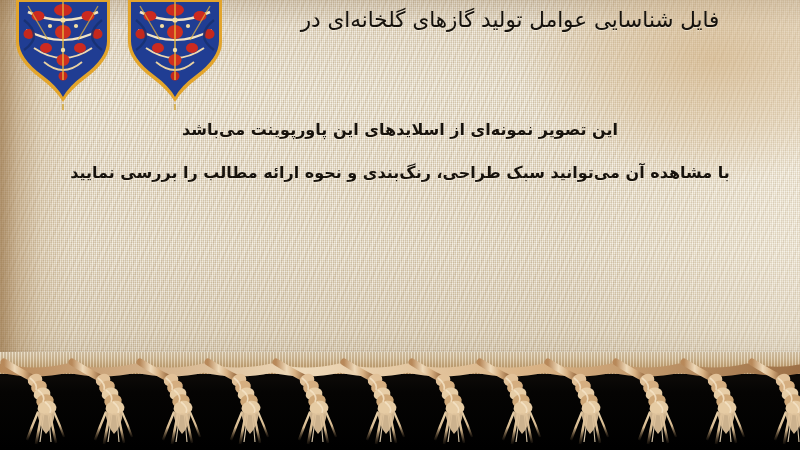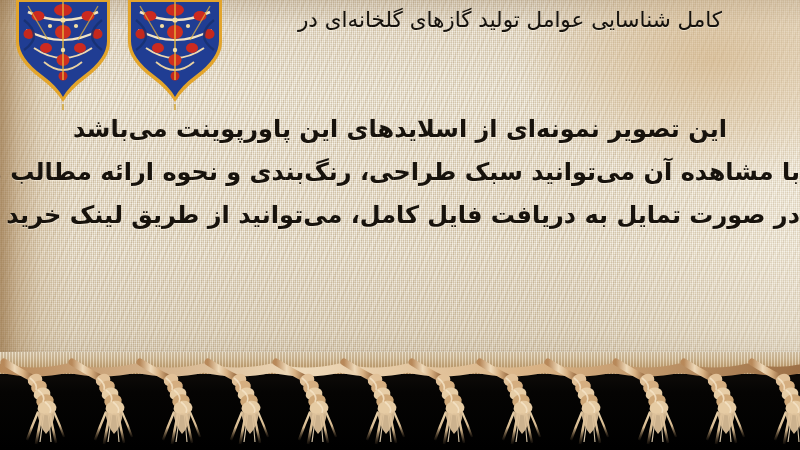--- a/index.html
+++ b/index.html
@@ -132,21 +132,21 @@
   .body-block {
     position: absolute;
     left: 0;
     right: 0;
     top: 108px;
     text-align: center;
     color: #17120c;
     direction: rtl;
   }
   .body-line {
-    font-size: 24px;
+    font-size: 16px;
     line-height: 43px;
     font-weight: 700;
     text-shadow: 0 1px 0 rgba(255,248,232,0.5);
     white-space: nowrap;
   }
 
   
   .bottom-black {
     position: absolute;
     left: 0; top: 368px;
@@ -242,27 +242,26 @@
       <g transform="translate(126,46)">
         <use href="#medallion"></use>
       </g>
       <g transform="translate(175,104)">
         <use href="#pendant"></use>
       </g>
     </svg>
   </div>
 
   <div class="title-block">
-    <div class="title-line">کامل شناسایی عوامل تولید گازهای گلخانه‌ای در</div>
+    <div class="title-line">فایل شناسایی عوامل تولید گازهای گلخانه‌ای در</div>
   </div>
 
   <div class="body-block">
     <div class="body-line">این تصویر نمونه‌ای از اسلایدهای این پاورپوینت می‌باشد</div>
     <div class="body-line">با مشاهده آن می‌توانید سبک طراحی، رنگ‌بندی و نحوه ارائه مطالب را بررسی نمایید</div>
-    <div class="body-line">در صورت تمایل به دریافت فایل کامل، می‌توانید از طریق لینک خرید اقدام فرمایید</div>
   </div>
 
   <div class="bottom-black"></div>
   <div class="selvedge"></div>
   <div class="fringe-band">
     <svg width="800" height="98" viewBox="0 0 800 98">
       <defs>
         <linearGradient id="cord" x1="0" y1="0" x2="1" y2="0">
           <stop offset="0%" stop-color="#b8895a"></stop>
           <stop offset="38%" stop-color="#eed9b9"></stop>

